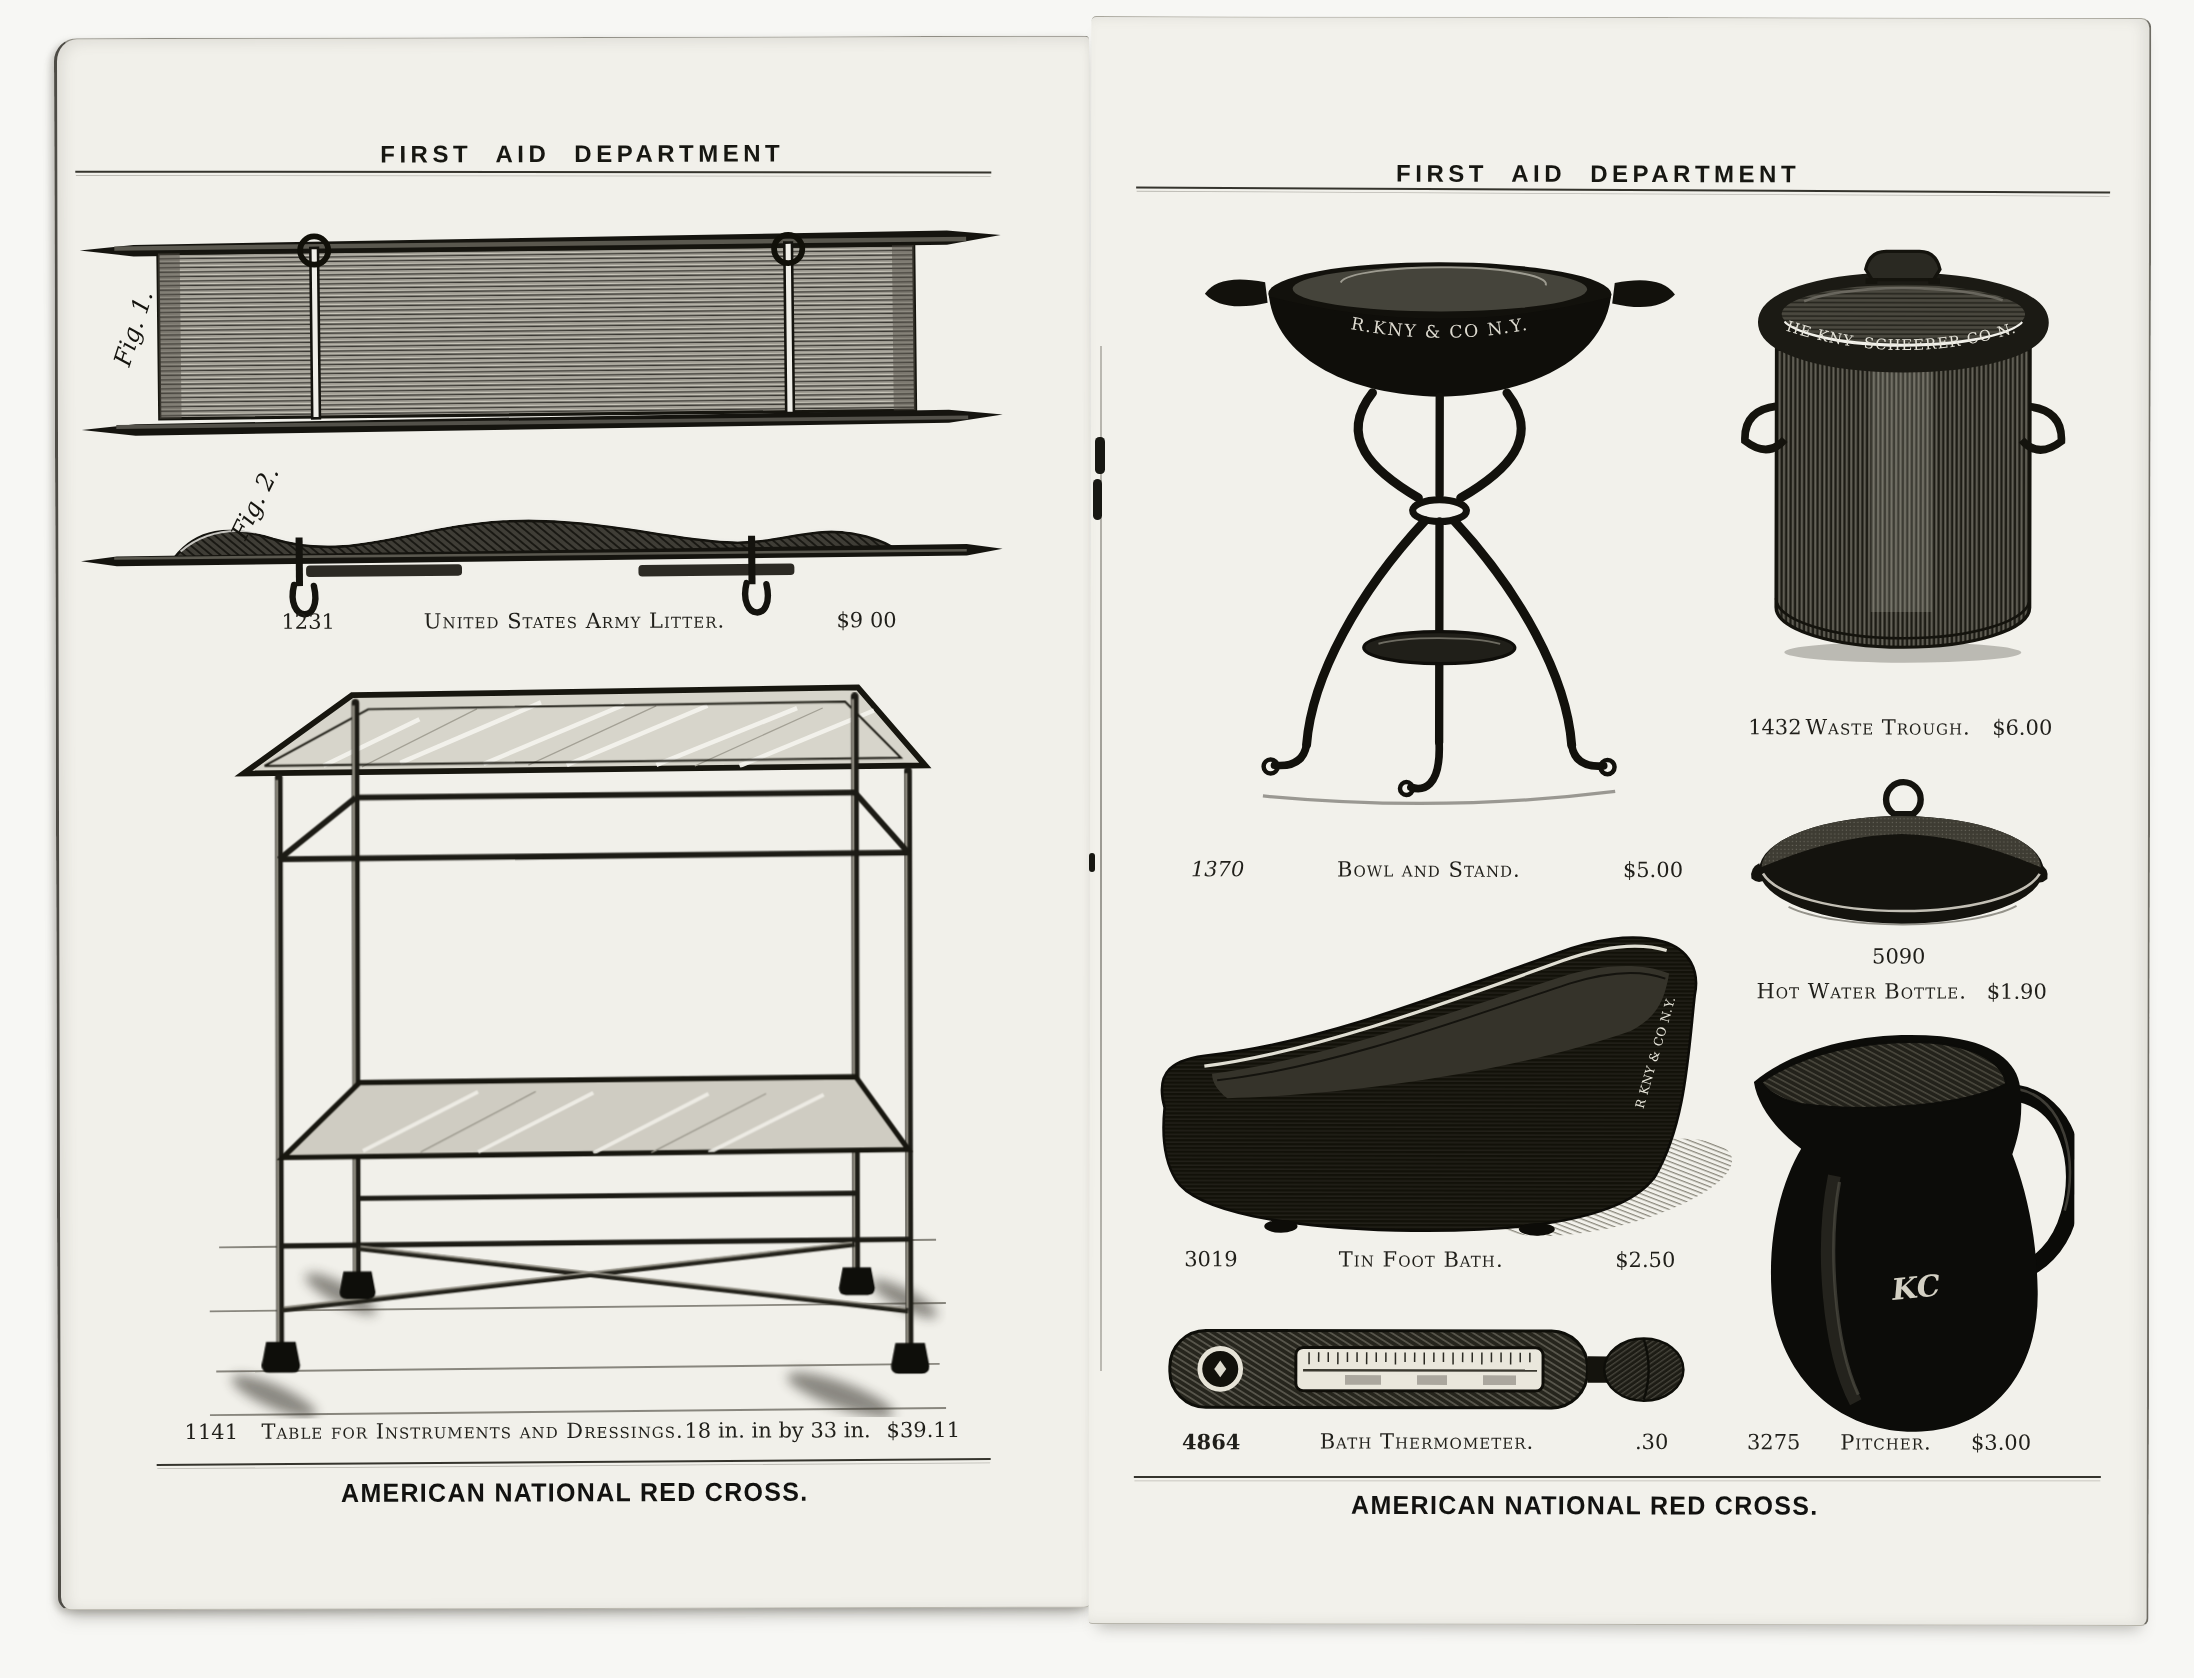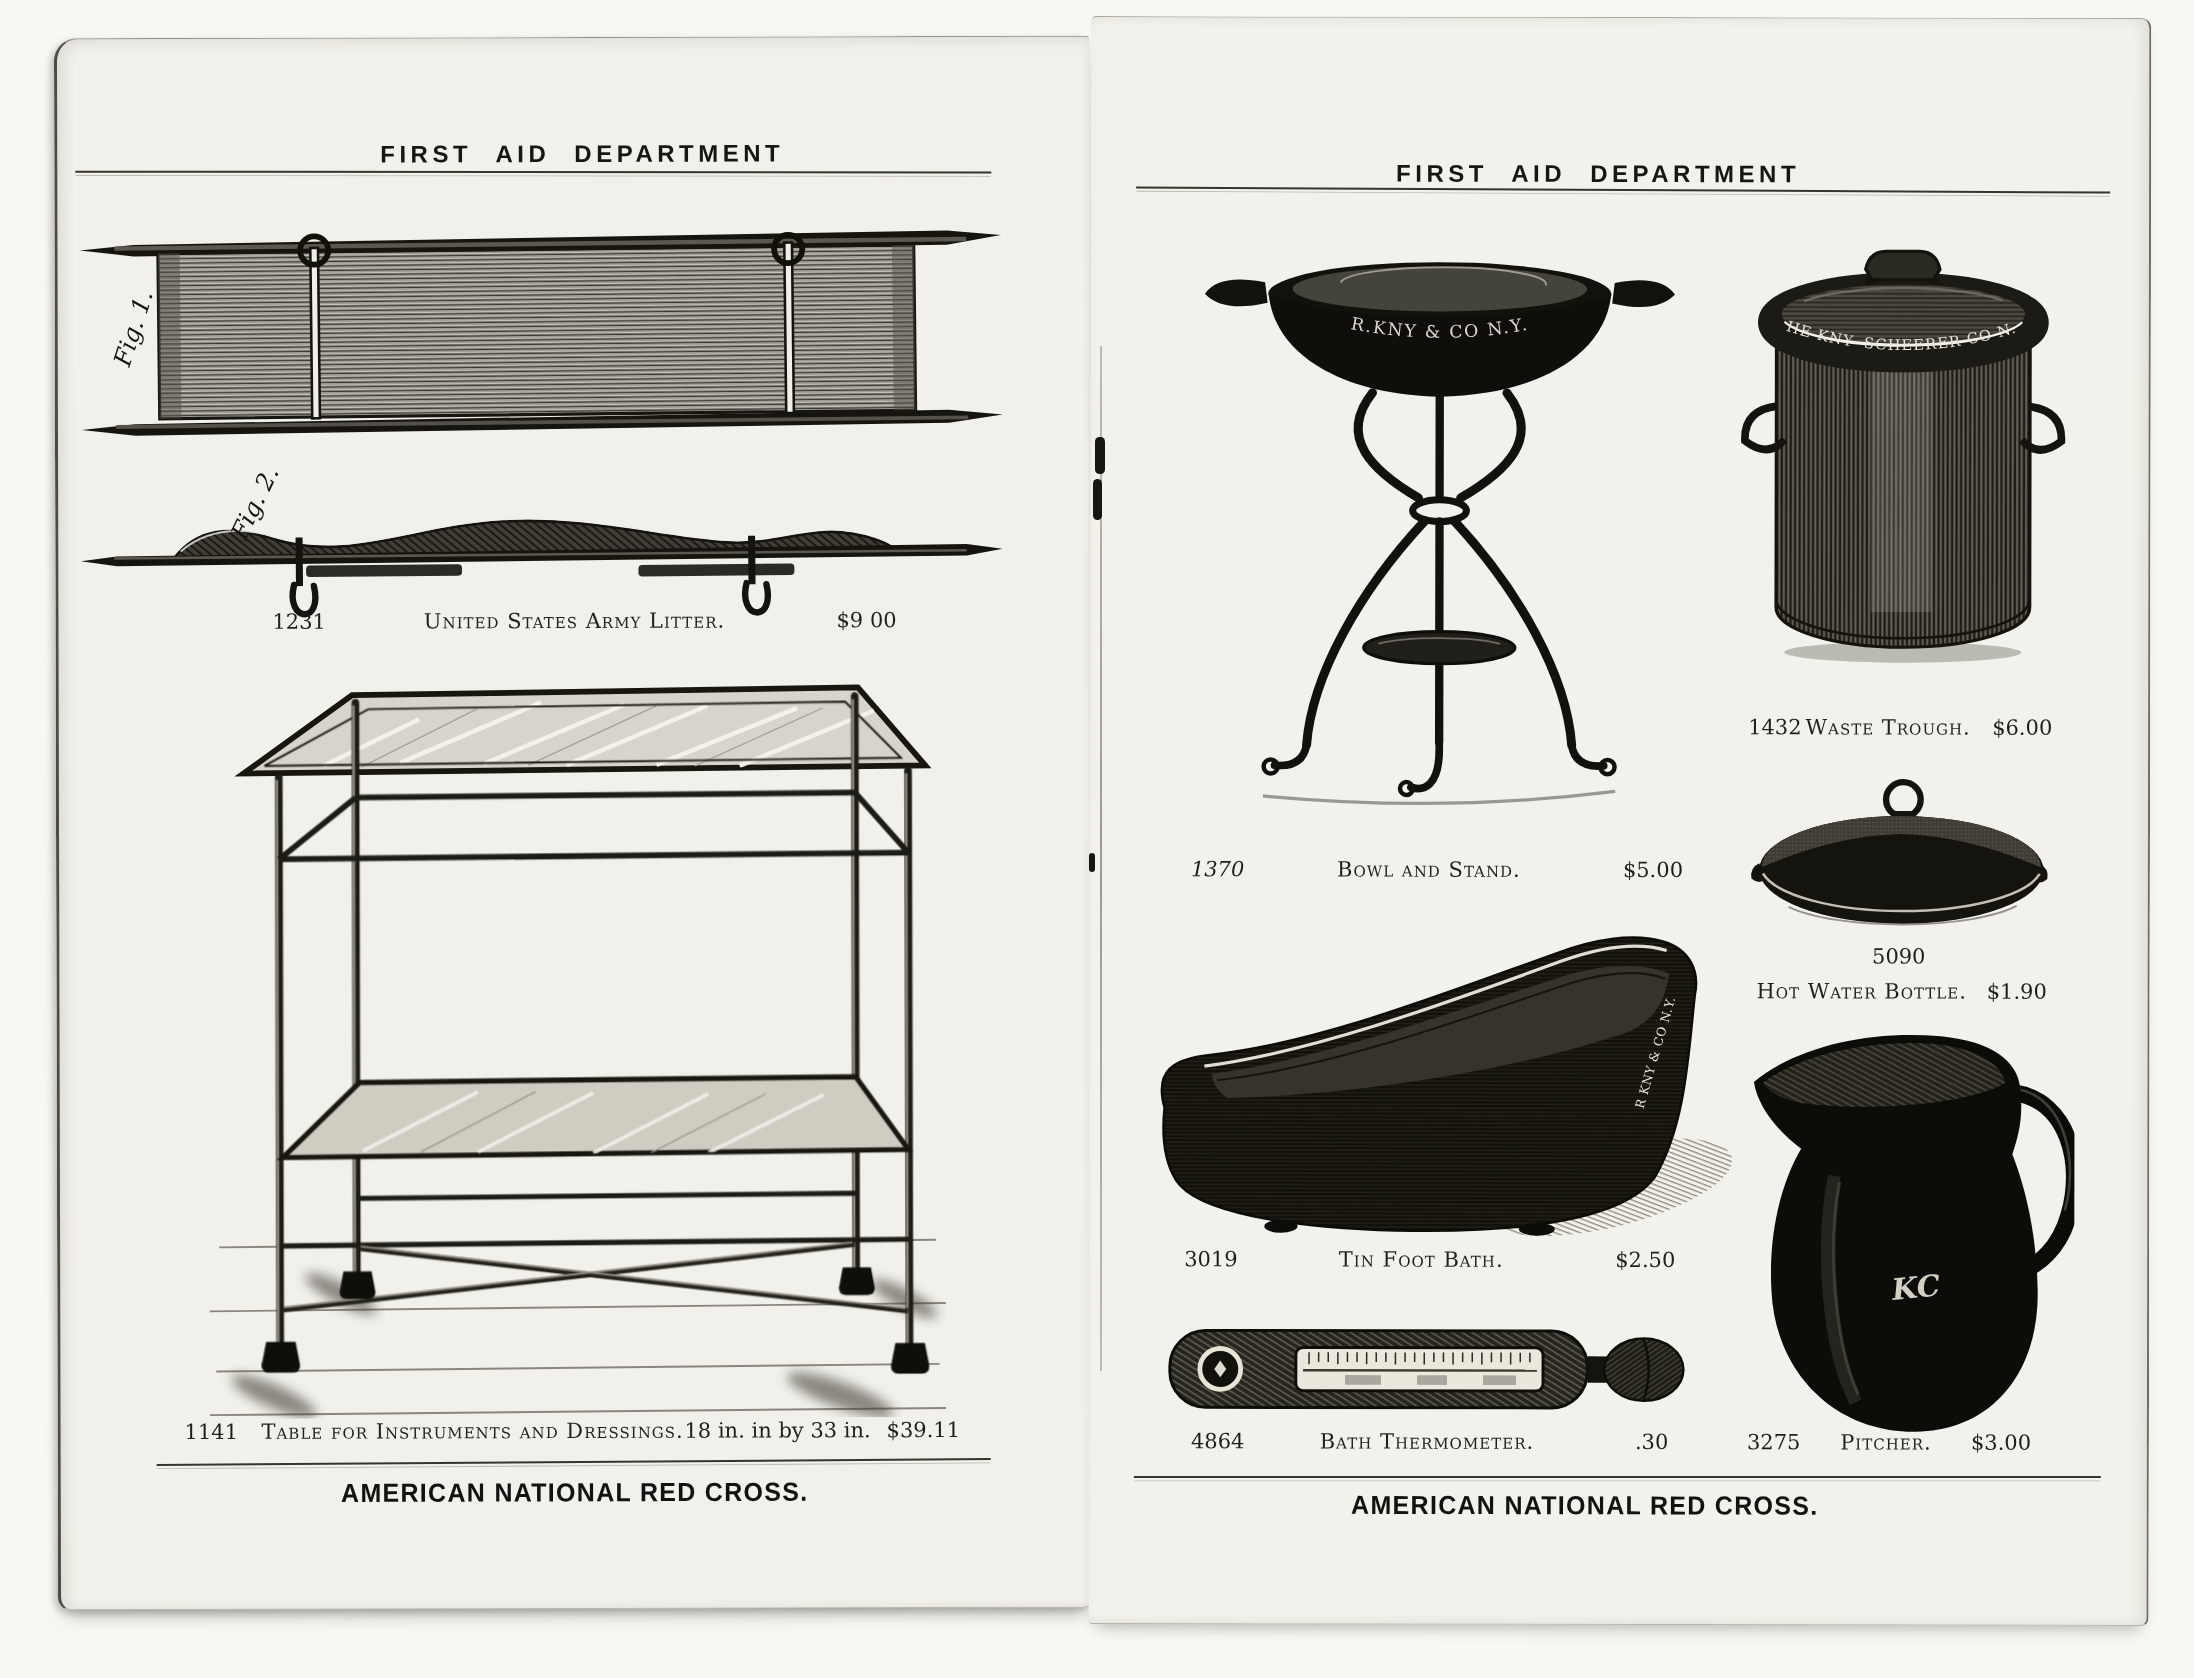--- a/index.html
+++ b/index.html
@@ -89,21 +89,21 @@
         <rect x="876" y="128" width="244" height="18" rx="6" fill="#2c2a24"></rect>
         <rect x="340" y="80" width="11" height="76" fill="#14130e"></rect>
         <rect x="1048" y="84" width="11" height="76" fill="#14130e"></rect>
         <path d="M337,154 C322,212 382,218 368,156" fill="none" stroke="#14130e" stroke-width="10" stroke-linecap="round"></path>
         <path d="M1045,158 C1030,216 1090,222 1076,160" fill="none" stroke="#14130e" stroke-width="10" stroke-linecap="round"></path>
       </g>
     </svg>
     <div class="figlabel" style="left:158px;top:450px;transform:rotate(-64deg);">Fig. 2.</div>
 
     <div class="cap" style="top:571px;">
-      <span style="left:214px;">1231</span>
+      <span style="left:223px;">1231</span>
       <span class="sc ctr" style="left:516px;">United States Army Litter.</span>
       <span style="left:778px;">$9 00</span>
     </div>
 
     <svg style="left:149px;top:631px;" width="737" height="749" viewBox="0 0 1150 1170">
       <defs>
         <clipPath id="tbTop">
             <polygon points="225,40 1015,30 1120,152 55,162"></polygon>
           </clipPath>
         <clipPath id="tbMid">
@@ -403,21 +403,21 @@
       <rect x="230" y="86" width="390" height="4" fill="#3a382f"></rect>
       <rect x="300" y="96" width="60" height="16" fill="#6b6860" opacity=".5"></rect>
       <rect x="420" y="96" width="50" height="16" fill="#6b6860" opacity=".5"></rect>
       <rect x="530" y="96" width="55" height="16" fill="#6b6860" opacity=".5"></rect>
       <path d="M704,64 h36 q12,22 0,44 h-36 Z" fill="#14130d"></path>
       <ellipse cx="798" cy="86" rx="66" ry="52" fill="url(#thw2)" stroke="#0e0e09" stroke-width="4"></ellipse>
       <path d="M798,36 Q814,86 798,136" fill="none" stroke="#0e0e09" stroke-width="4"></path>
     </svg>
 
     <div class="cap" style="top:1412px;">
-      <span style="left:102px;">4864</span>
+      <span style="left:93px;font-weight:bold;">4864</span>
       <span class="sc ctr" style="left:338px;">Bath Thermometer.</span>
       <span style="left:546px;">.30</span>
       <span style="left:658px;">3275</span>
       <span class="sc ctr" style="left:797px;">Pitcher.</span>
       <span style="left:882px;">$3.00</span>
     </div>
 
     <div class="rule" style="left:45px;top:1458px;width:967px;transform:rotate(-0.1deg);"></div>
     <div class="anrc" style="left:496px;top:1473px;">AMERICAN NATIONAL RED CROSS.</div>
   </div>

